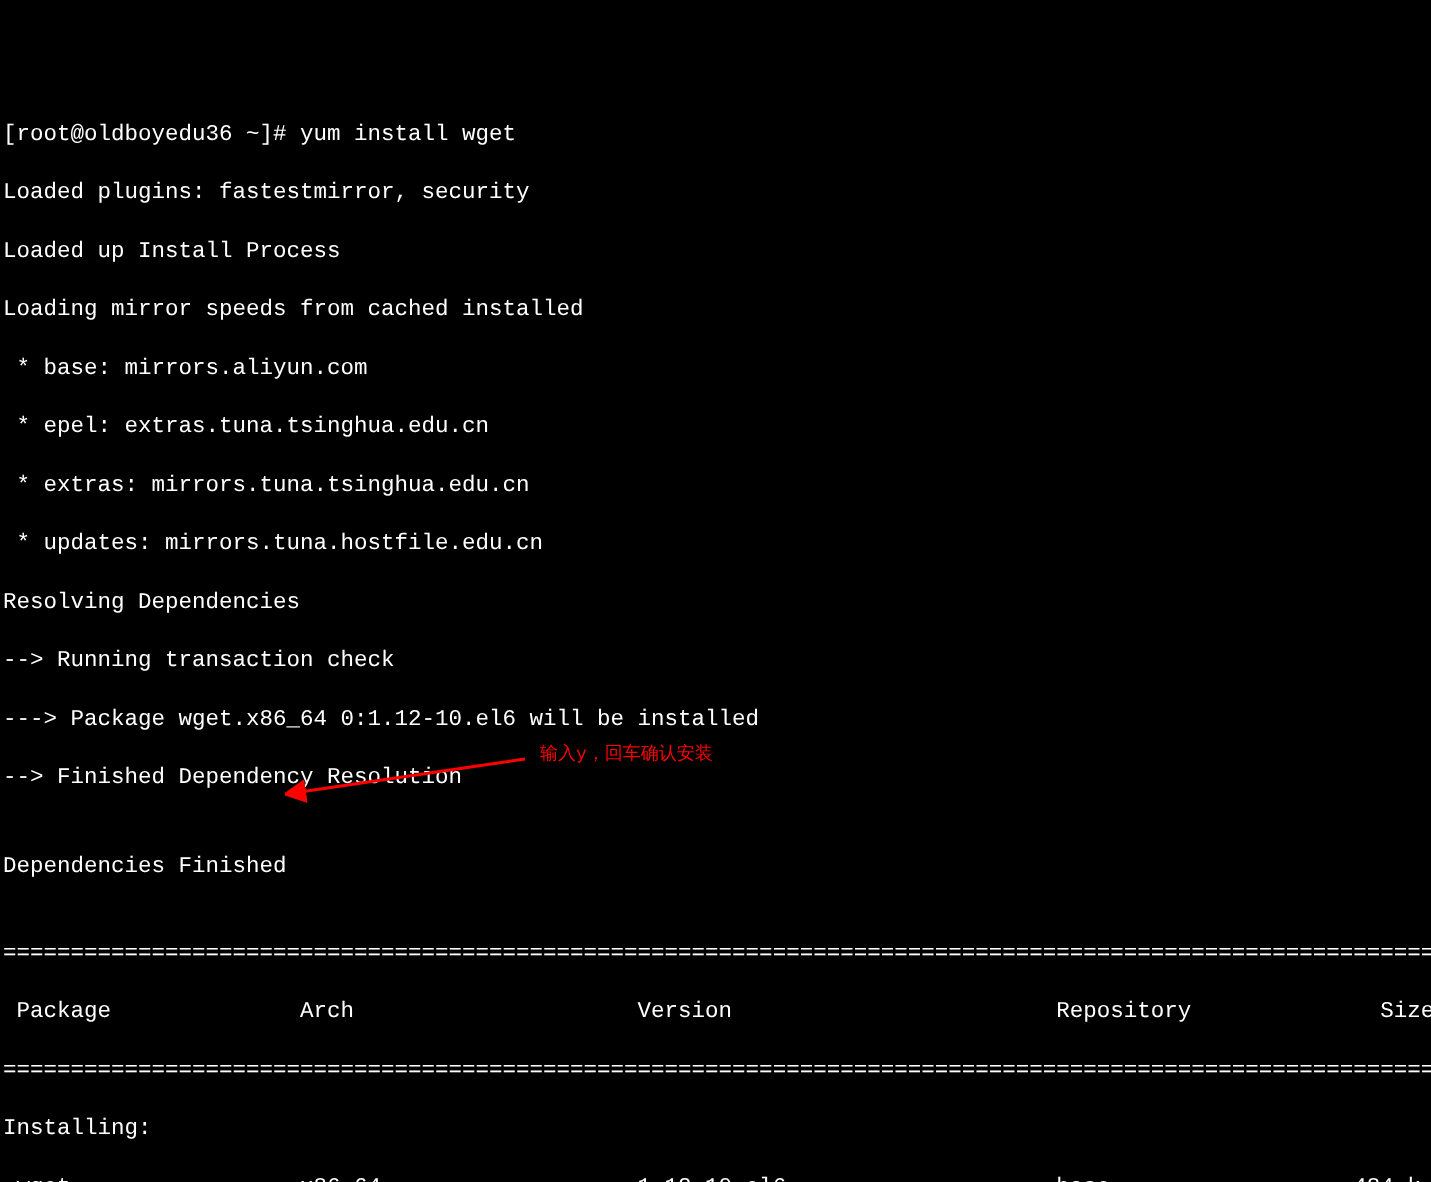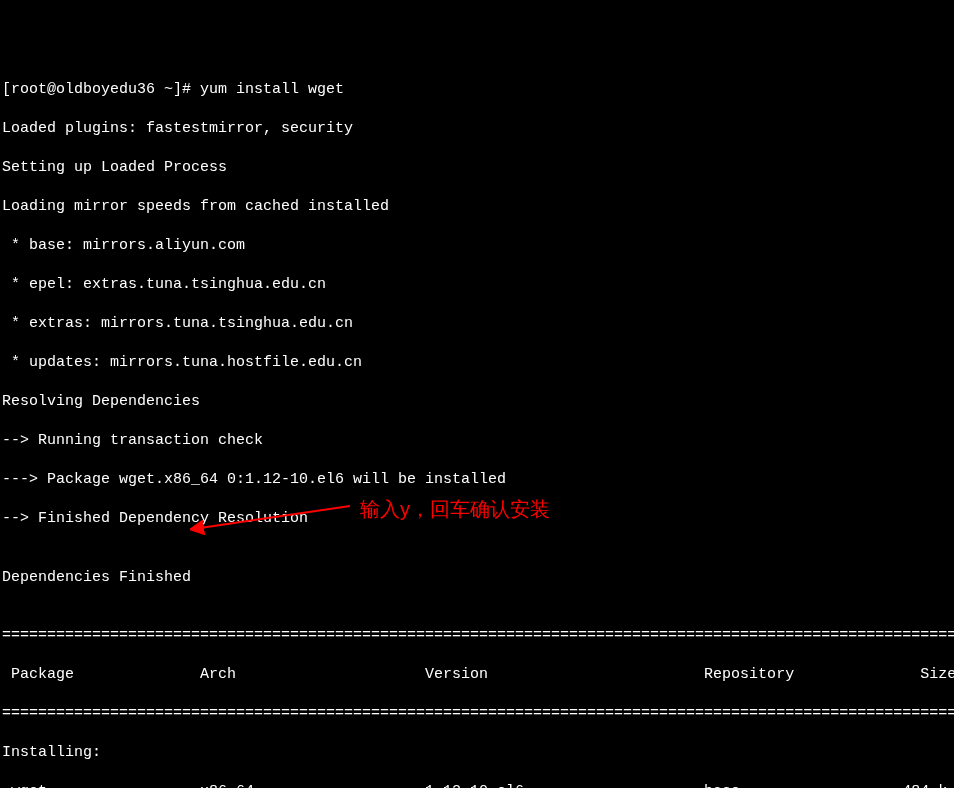--- a/index.html
+++ b/index.html
@@ -13,37 +13,37 @@
     height: 788px;
     overflow: hidden;
     padding: 2px 2px;
     white-space: pre;
     position: relative;
   }
   .line { white-space: pre; }
   .annotation {
     position: absolute;
     color: #ff0000;
-    font-family: Liberation Sans, sans-serif;
-    font-size: 20px;
+    font-family: Liberation Mono, monospace;
+    font-size: 12px;
     pointer-events: none;
   }
   .arrow {
     position: absolute;
     pointer-events: none;
   }
 </style>
 </head>
 <body>
 
 
 
 <div class="line"><span>[root@oldboyedu36 ~]# </span><span>yum install wget</span></div>
 <div class="line">Loaded plugins: fastestmirror, security</div>
-<div class="line">Setting up Loaded Process</div>
+<div class="line">Loaded up Install Process</div>
 <div class="line">Loading mirror speeds from cached installed</div>
 <div class="line"> * base: mirrors.aliyun.com</div>
 <div class="line"> * epel: extras.tuna.tsinghua.edu.cn</div>
 <div class="line"> * extras: mirrors.tuna.tsinghua.edu.cn</div>
 <div class="line"> * updates: mirrors.tuna.hostfile.edu.cn</div>
 <div class="line">Resolving Dependencies</div>
 <div class="line">--&gt; Running transaction check</div>
 <div class="line">---&gt; Package wget.x86_64 0:1.12-10.el6 will be installed</div>
 <div class="line">--&gt; Finished Dependency Resolution</div>
 <div class="line"></div>

